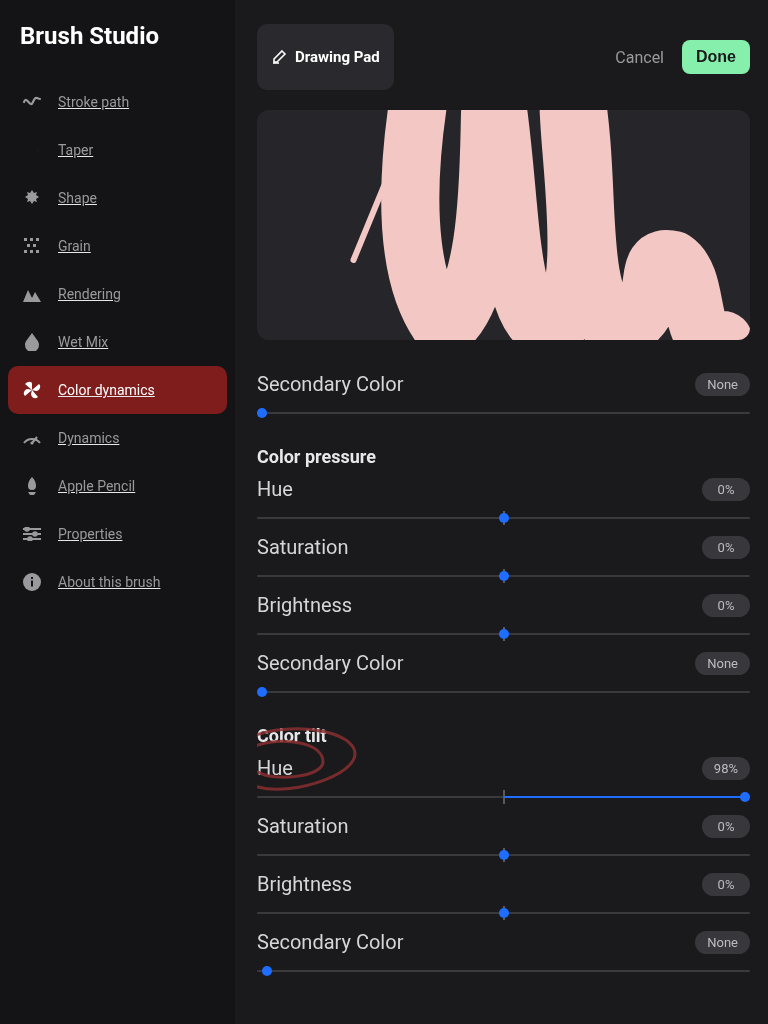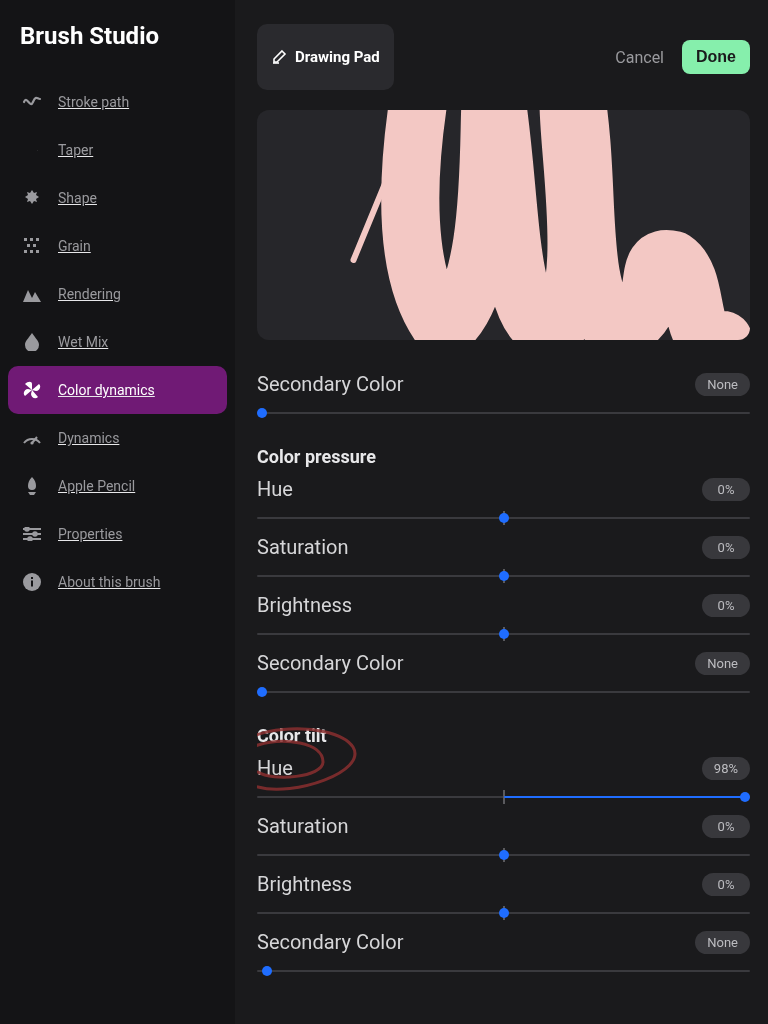--- a/index.html
+++ b/index.html
@@ -38,21 +38,21 @@
     align-items: center;
     gap: 16px;
     height: 48px;
     padding: 0 16px 0 14px;
     border-radius: 10px;
     color: #9a9a9e;
     font-size: 14px;
     cursor: pointer;
   }
   .nav-item.active {
-    background: #701a75;
+    background: #7f1d1d;
     color: #fff;
   }
   .nav-item .icon-wrap {
     width: 20px;
     display: flex;
     justify-content: center;
     align-items: center;
   }
   .nav-item.active .icon-wrap { color: #fff; }
   .nav-item svg { display: block; }

